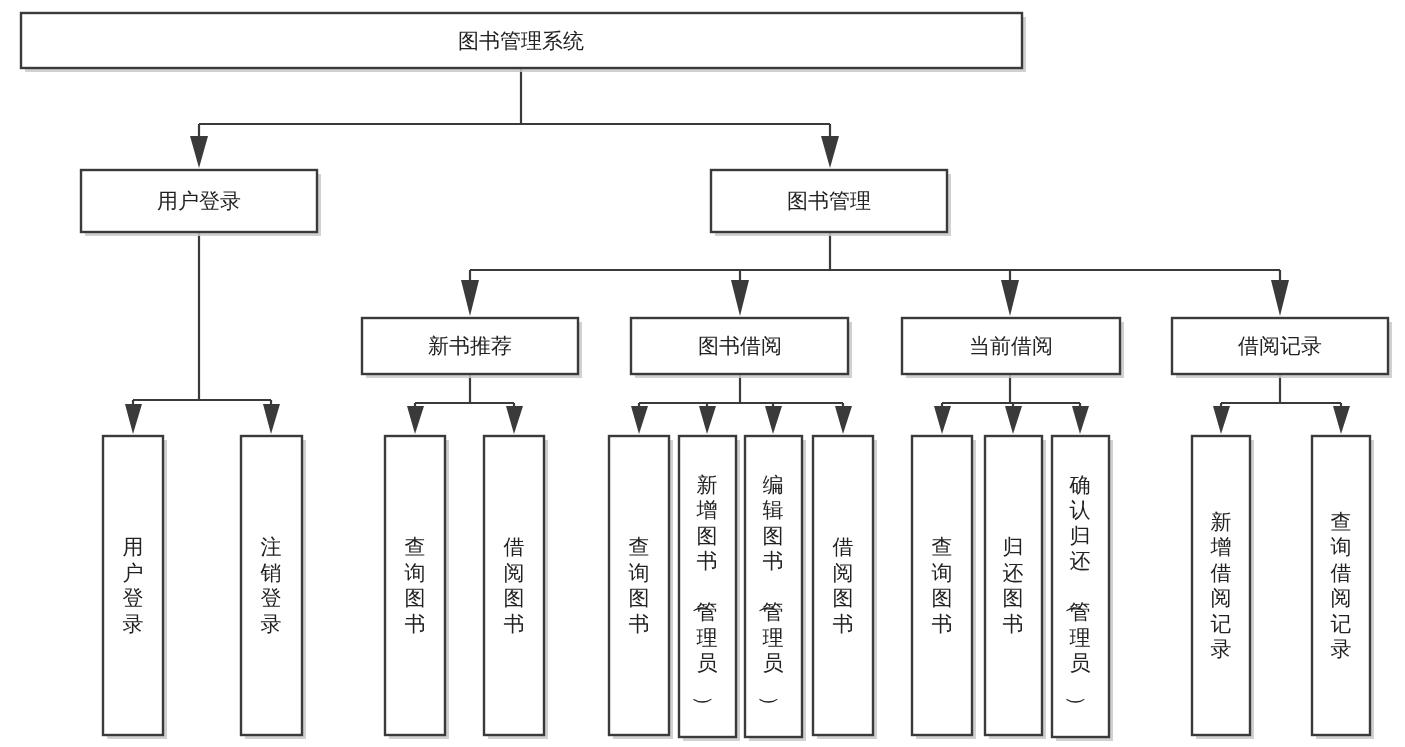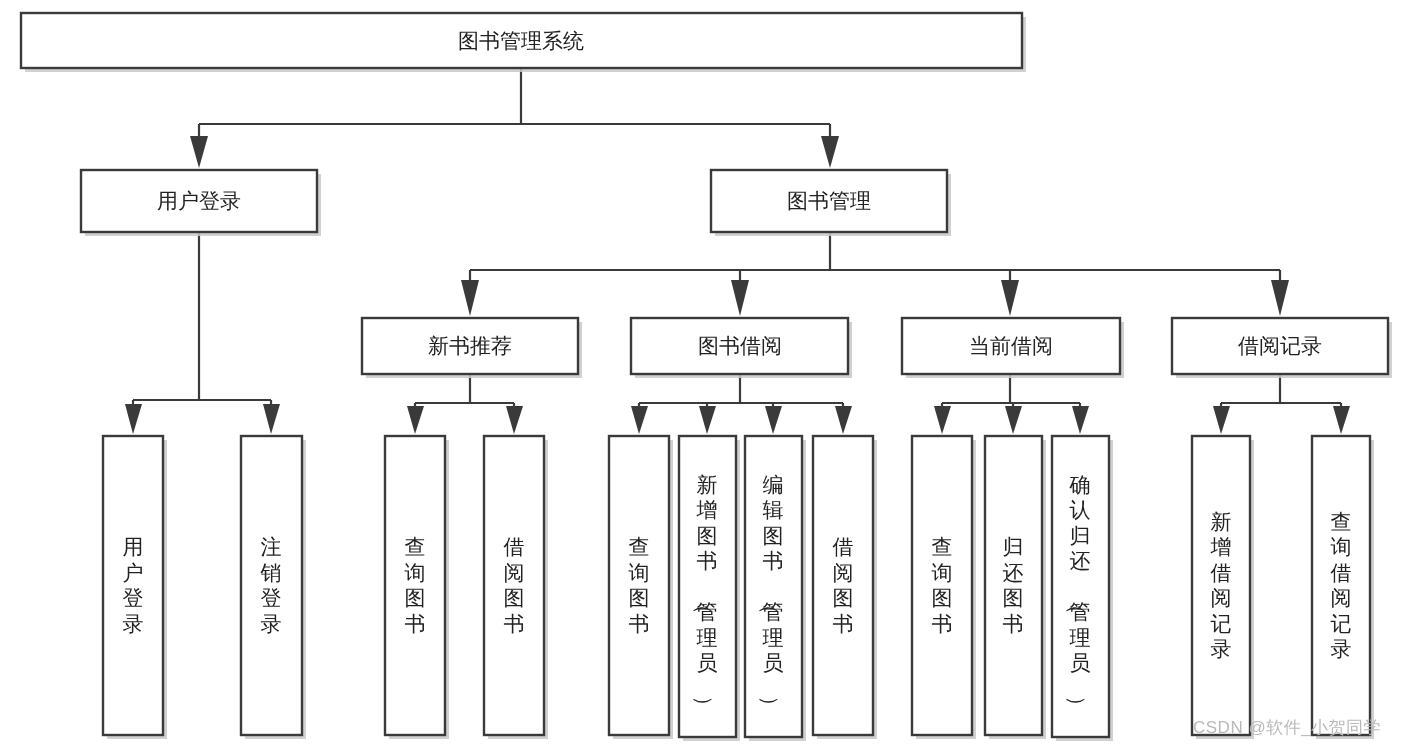--- a/index.html
+++ b/index.html
@@ -255,14 +255,13 @@
       </g>
 
       <g>
         <rect class="node-shadow" x="1316" y="440" width="58" height="299"></rect>
         <rect class="node-box" x="1312" y="436" width="58" height="299"></rect>
         <text class="node-label-v" x="1341" y="528.9"><tspan x="1341" dy="0">查</tspan><tspan x="1341" dy="25.5">询</tspan><tspan x="1341" dy="25.5">借</tspan><tspan x="1341" dy="25.5">阅</tspan><tspan x="1341" dy="25.5">记</tspan><tspan x="1341" dy="25.5">录</tspan></text>
       </g>
     </g>
   </svg>
 
-  <div class="watermark" style="left: 1193px; top: 716px;">CSDN @软件_小贺同学</div>
 </div>
 
 </body></html>

